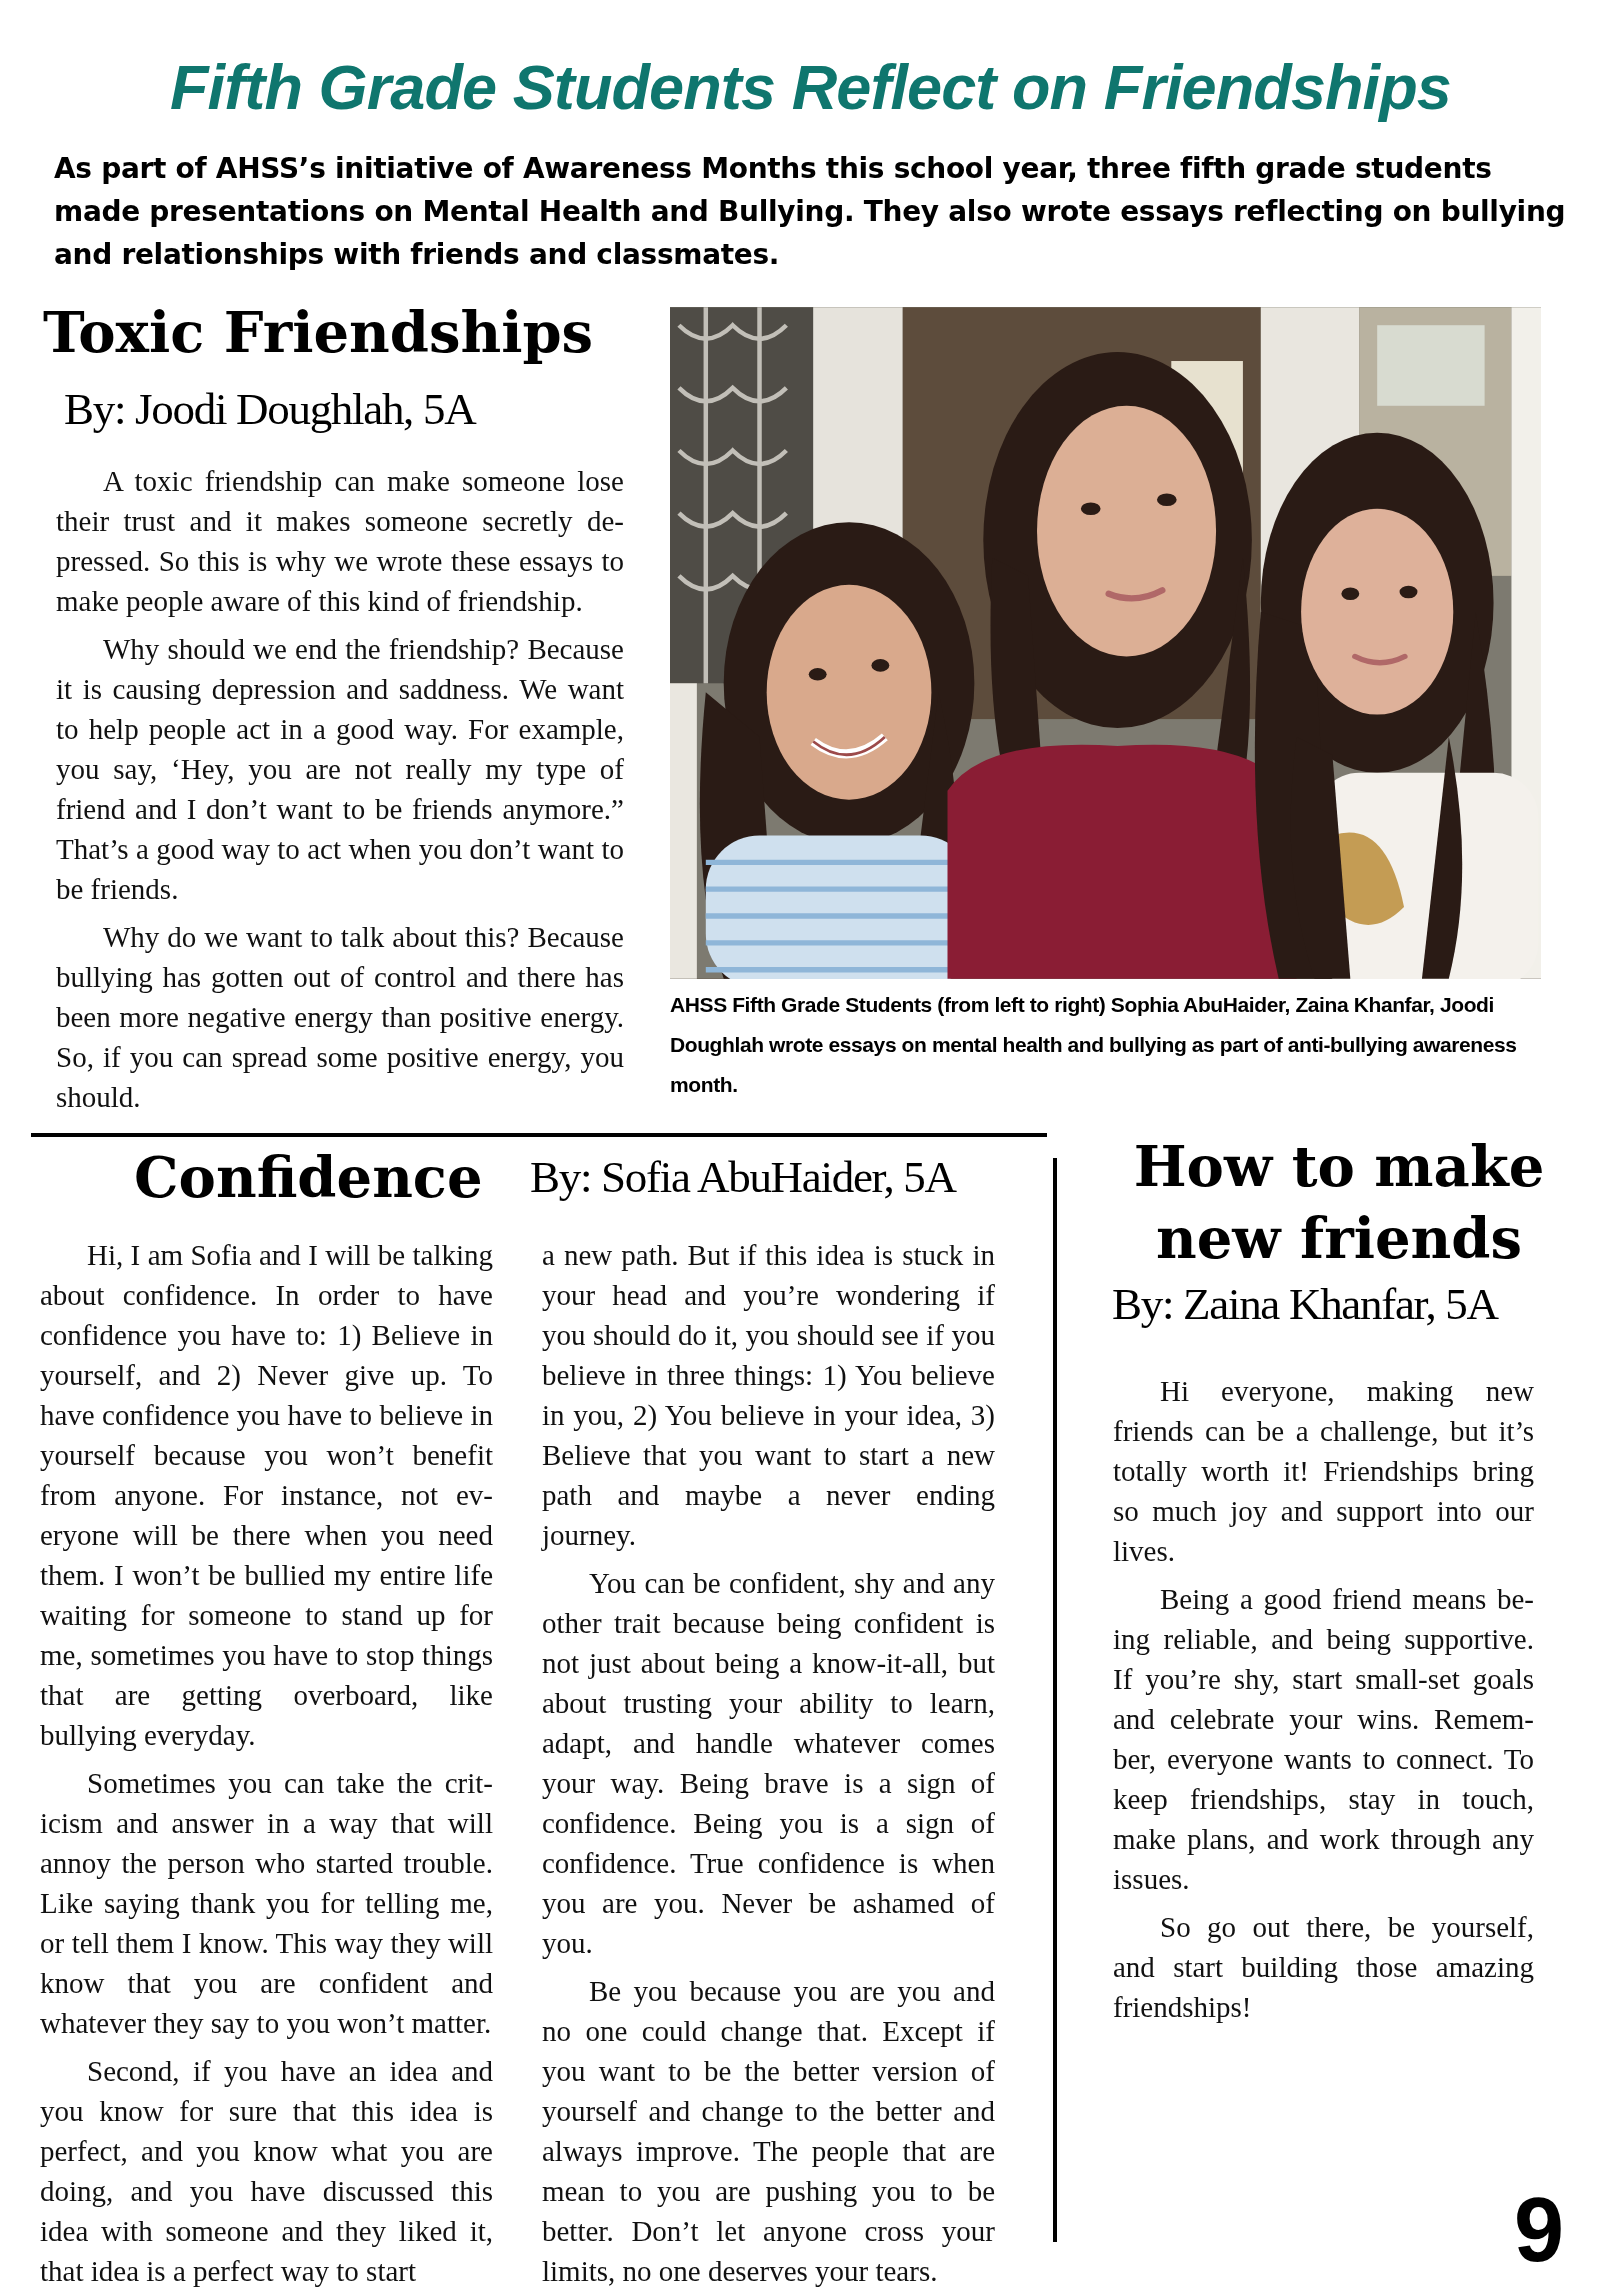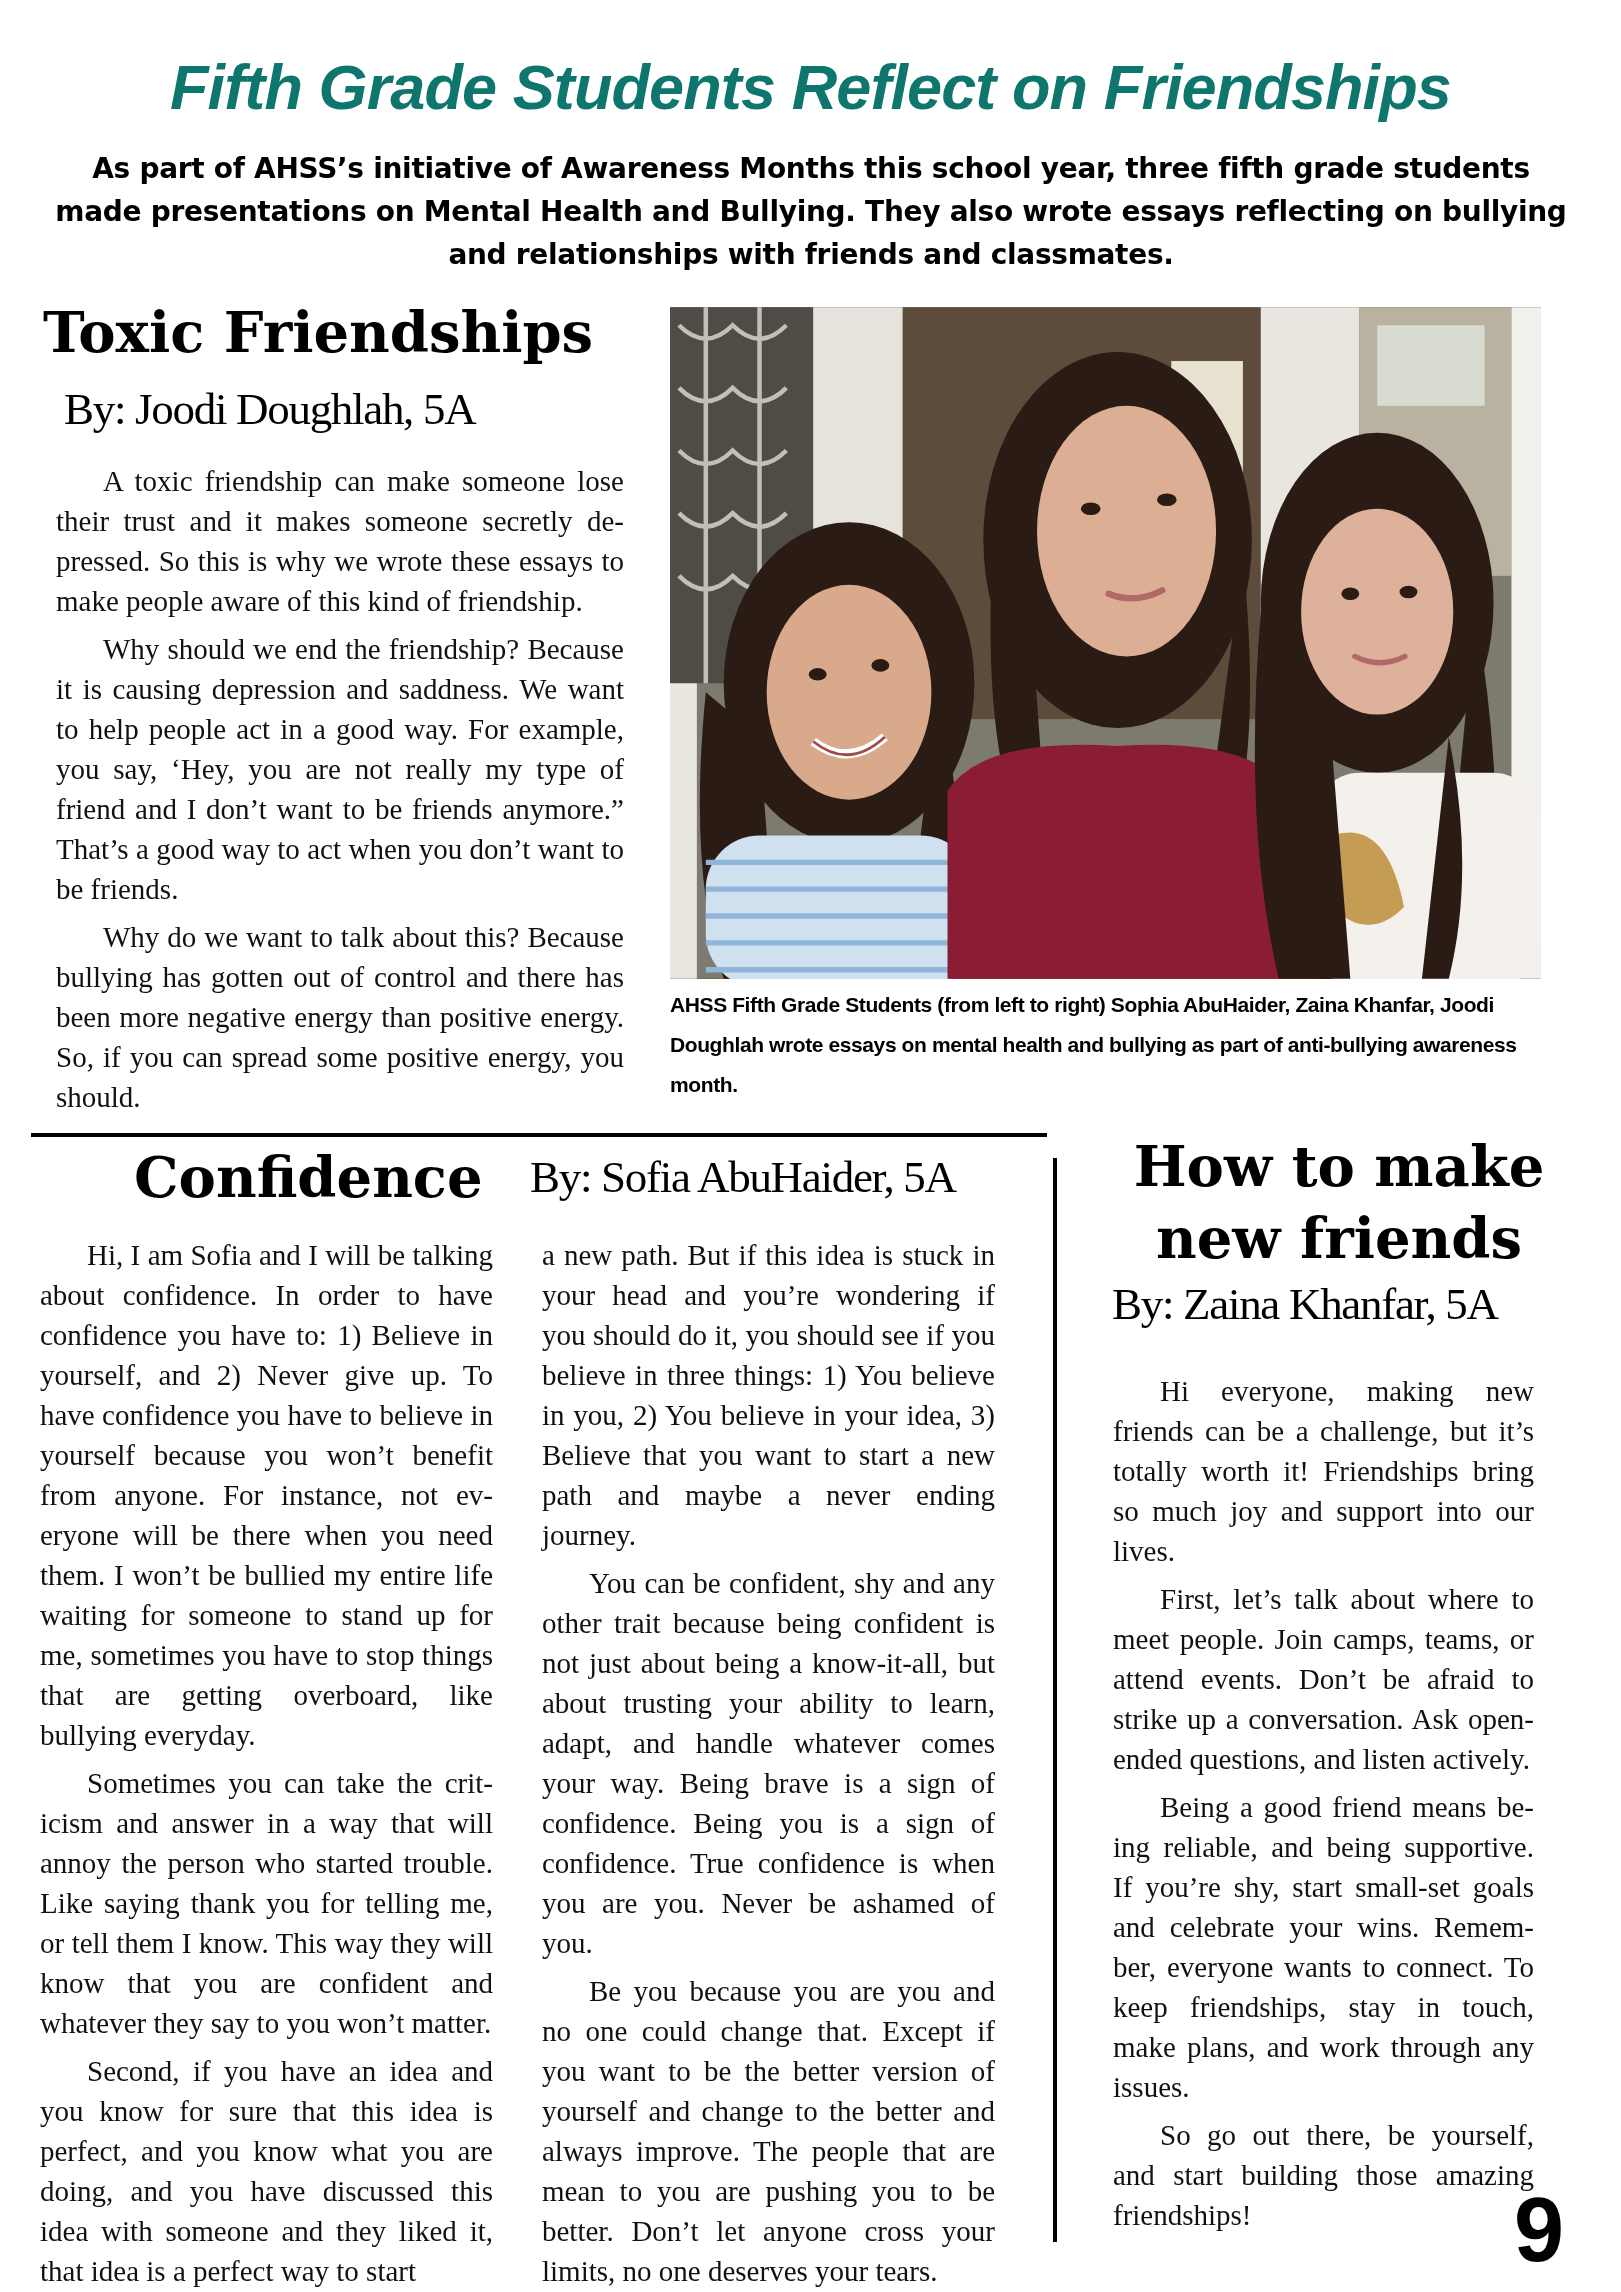--- a/index.html
+++ b/index.html
@@ -5,21 +5,21 @@
   html, body { margin: 0; padding: 0; background: #ffffff; }
   body { width: 1621px; height: 2293px; position: relative; overflow: hidden; color: #111; }
   .abs { position: absolute; }
 
   .main-title {
     left: 0; top: 56px; width: 1621px; text-align: center;
     font-family: "Liberation Sans", sans-serif; font-weight: bold; font-style: italic;
     font-size: 63px; letter-spacing: -0.9px; line-height: 1; color: #0f766e;
   }
   .deck {
-    left: 54px; top: 147px; width: 1514px; text-align: center;
+    left: 54px; top: 147px; width: 1514px; text-align: left;
     font-family: "DejaVu Sans", sans-serif; font-weight: bold;
     font-size: 28px; line-height: 43px; color: #000; letter-spacing: -0.3px;
   }
 
   .headline {
     font-family: "DejaVu Serif", serif; font-weight: bold; color: #000; line-height: 1.05; text-align: center;
   }
   .byline {
     font-family: "Liberation Serif", serif; color: #000; letter-spacing: -1.3px; line-height: 1;
   }
@@ -152,19 +152,18 @@
 <div class="abs body-text cf-col2">
   <p class="noindent">a new path. But if this idea is stuck in your head and you’re wondering if you should do it, you should see if you believe in three things: 1) You believe in you, 2) You believe in your idea, 3) Believe that you want to start a new path and maybe a never ending journey.</p>
   <p>You can be confident, shy and any other trait because being confident is not just about being a know-it-all, but about trusting your ability to learn, adapt, and handle whatever comes your way. Being brave is a sign of con­fidence. Being you is a sign of confi­dence. True confidence is when you are you. Never be ashamed of you.</p>
   <p>Be you because you are you and no one could change that. Except if you want to be the better version of yourself and change to the better and always improve. The people that are mean to you are pushing you to be better. Don’t let anyone cross your limits, no one deserves your tears.</p>
 </div>
 
 <div class="abs headline hm-title">How to make new friends</div>
 <div class="abs byline hm-byline">By: Zaina Khanfar, 5A</div>
 <div class="abs body-text hm-body">
   <p>Hi everyone, making new friends can be a challenge, but it’s totally worth it! Friendships bring so much joy and support into our lives.</p>
-  <p>First, let’s talk about where to meet people. Join camps, teams, or attend events. Don’t be afraid to strike up a conversation. Ask open-ended questions, and listen actively.</p>
   <p>Being a good friend means be­ing reliable, and being supportive. If you’re shy, start small-set goals and celebrate your wins. Remem­ber, everyone wants to connect. To keep friendships, stay in touch, make plans, and work through any issues.</p>
   <p>So go out there, be yourself, and start building those amazing friendships!</p>
 </div>
 
 <div class="abs page-number">9</div>
 
 
 </body></html>

